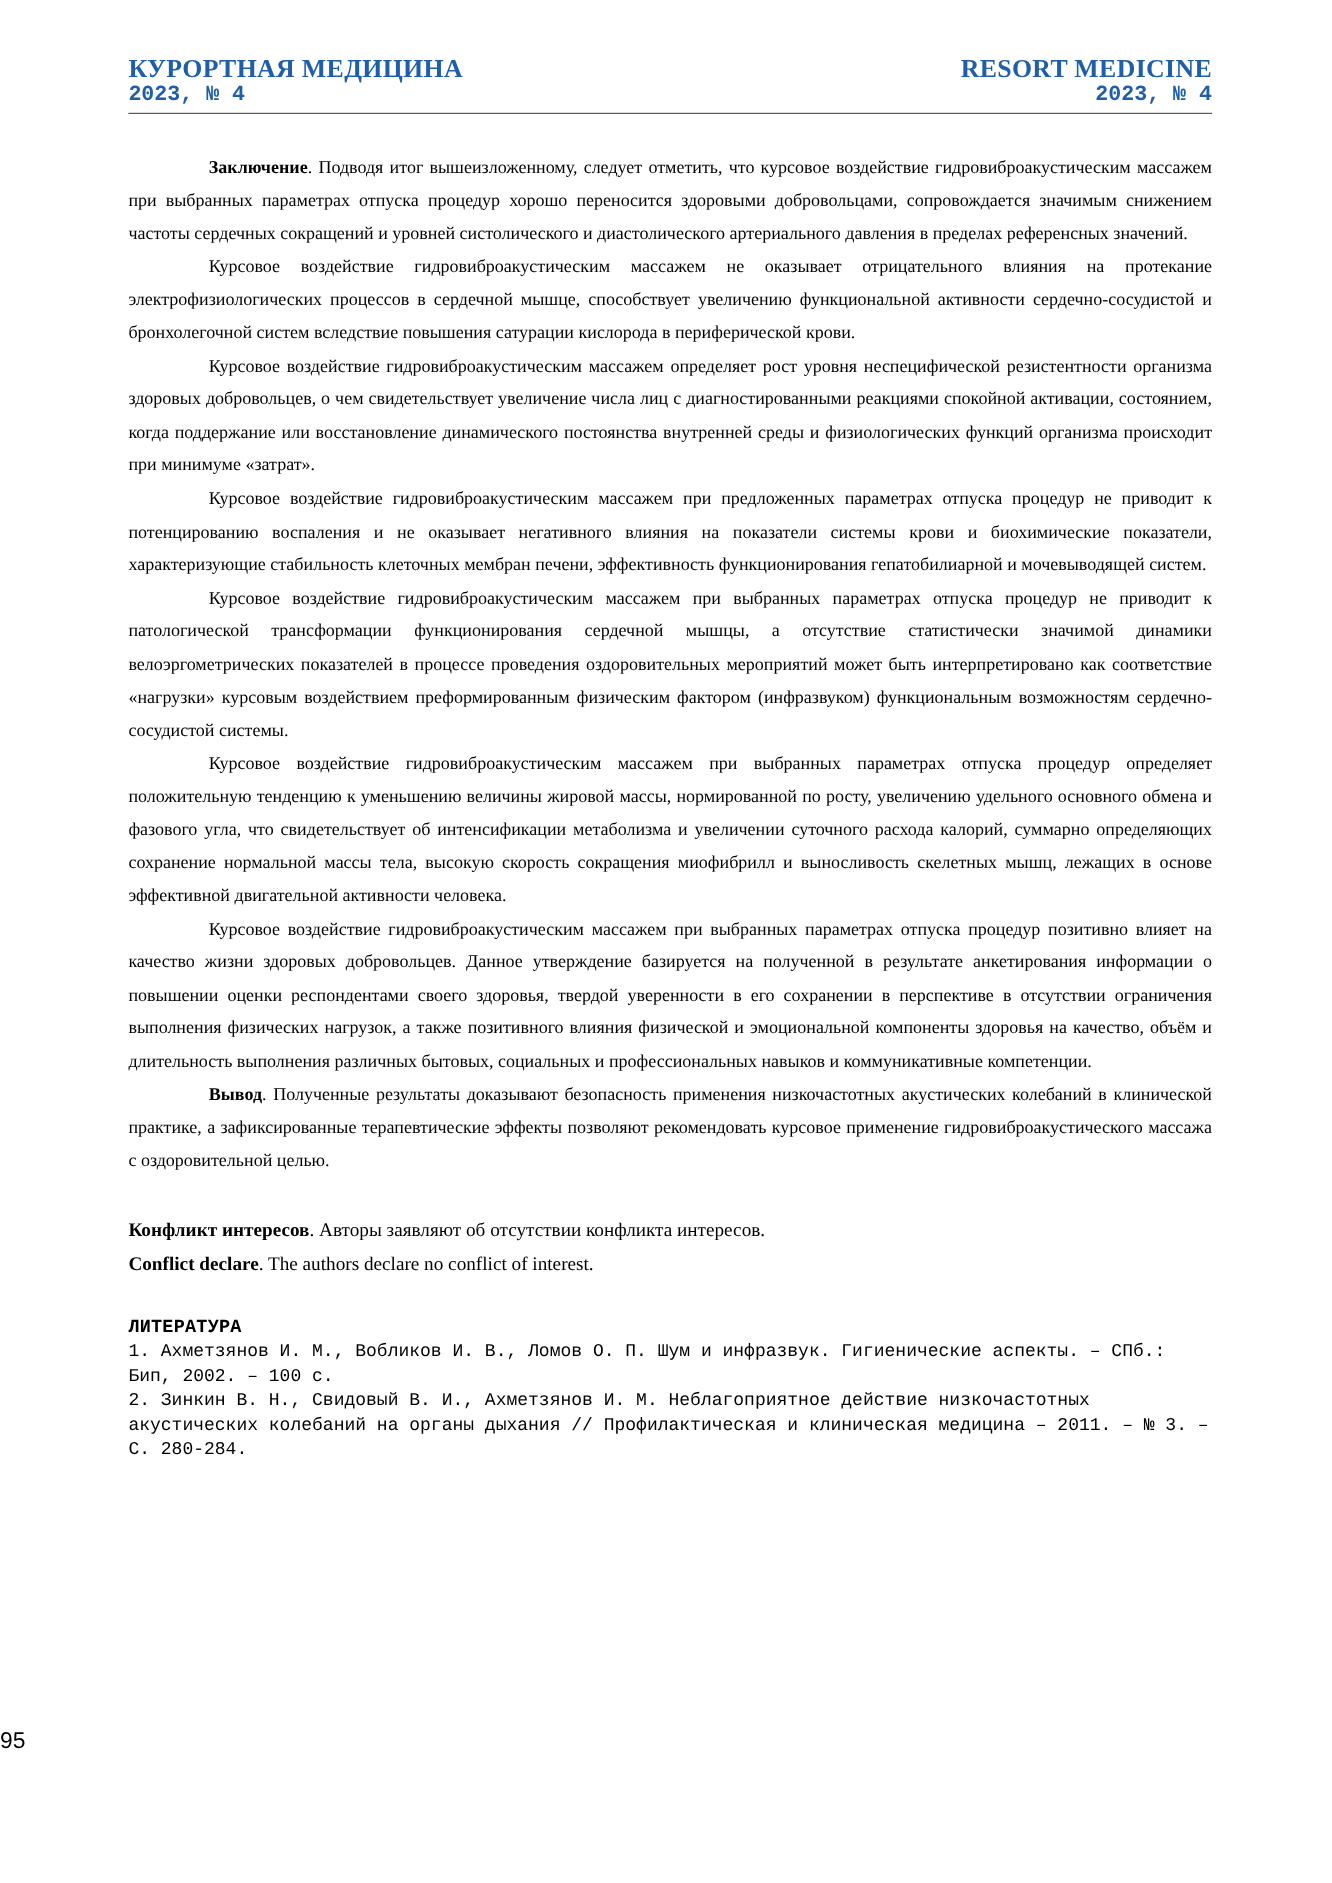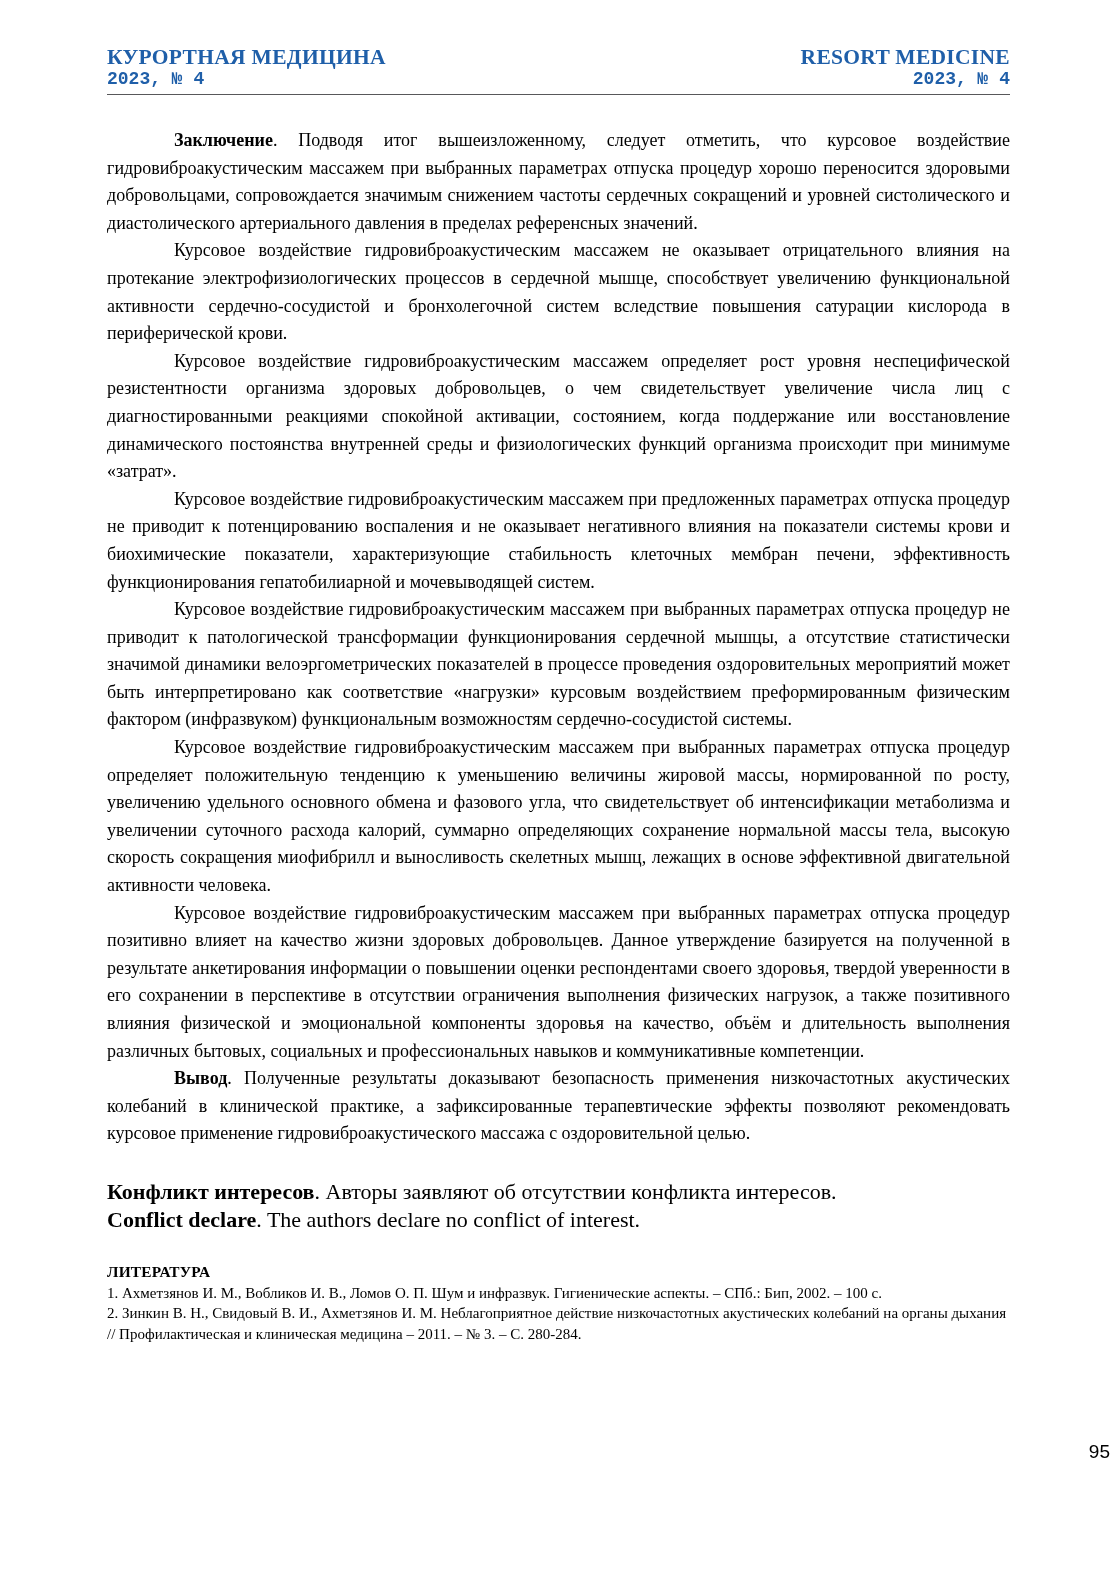--- a/index.html
+++ b/index.html
@@ -59,47 +59,48 @@
   .body-col {
     position: absolute;
     left: 107px;
     top: 127px;
     width: 903px;
   }
   p.para {
     margin: 0;
     text-align: justify;
     text-justify: inter-word;
-    font-size: 18px;
+    font-size: 15px;
     line-height: 27.6px;
     text-indent: 67px;
     hyphens: none;
   }
   p.para .lead {
     font-weight: bold;
   }
 
   
   .conflict {
     margin-top: 30px;
   }
   .conflict p {
     margin: 0;
-    font-size: 22px;
+    font-size: 16px;
     line-height: 28px;
     text-indent: 0;
     text-align: left;
   }
   .conflict .lead {
     font-weight: bold;
   }
 
   
   .refs {
     margin-top: 28px;
+    font-family: Liberation Mono, monospace;
   }
   .refs-title {
     font-size: 15.4px;
     font-weight: bold;
     line-height: 20px;
     letter-spacing: 0.2px;
     margin: 0 0 1px 0;
   }
   .refs-list {
     margin: 0;
@@ -112,21 +113,21 @@
     text-align: left;
     text-indent: 0;
   }
 
   
   .folio {
     position: absolute;
     left: 0;
     top: 1441px;
     width: 1110px;
-    text-align: right;
+    text-align: left;
     font-size: 19px;
     font-family: "Liberation Sans", "DejaVu Sans", sans-serif;
     color: #000000;
   }
 </style>
 </head>
 <body>
 
 <div class="page">
 

